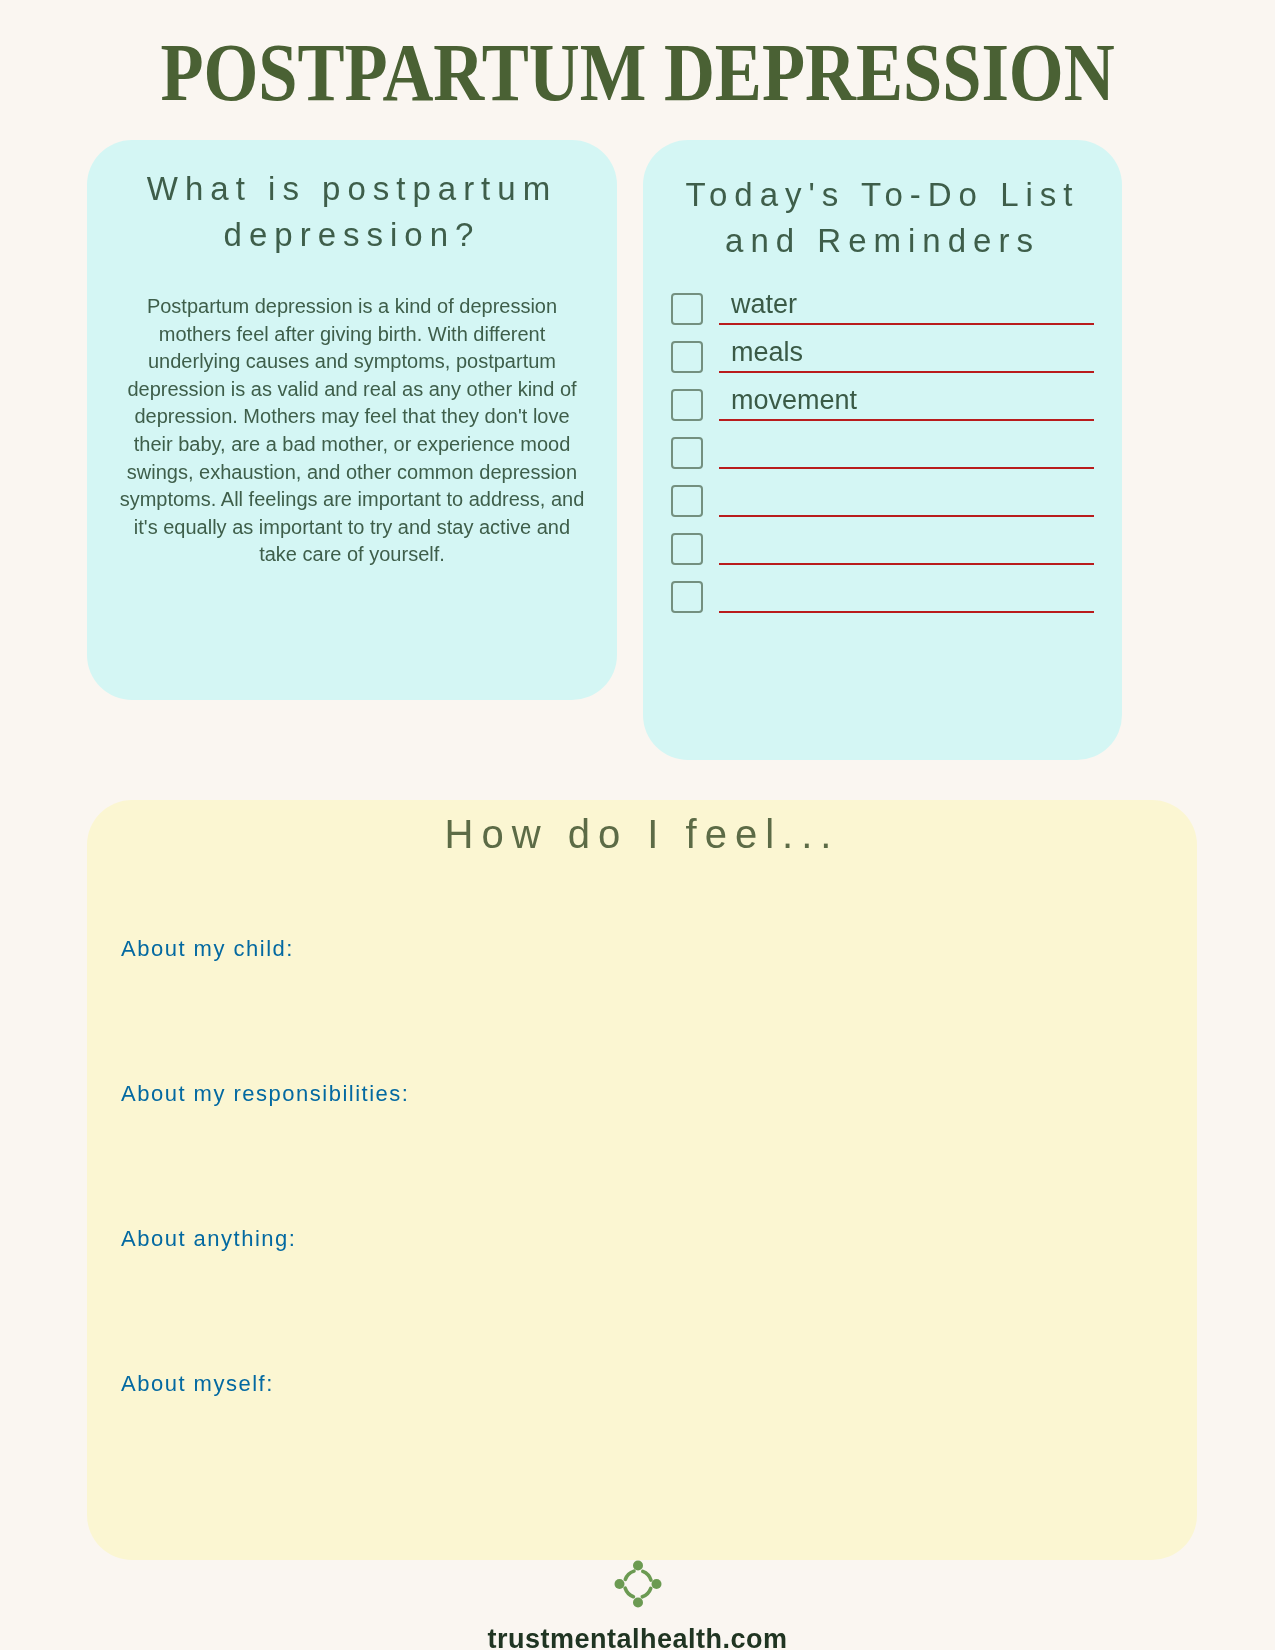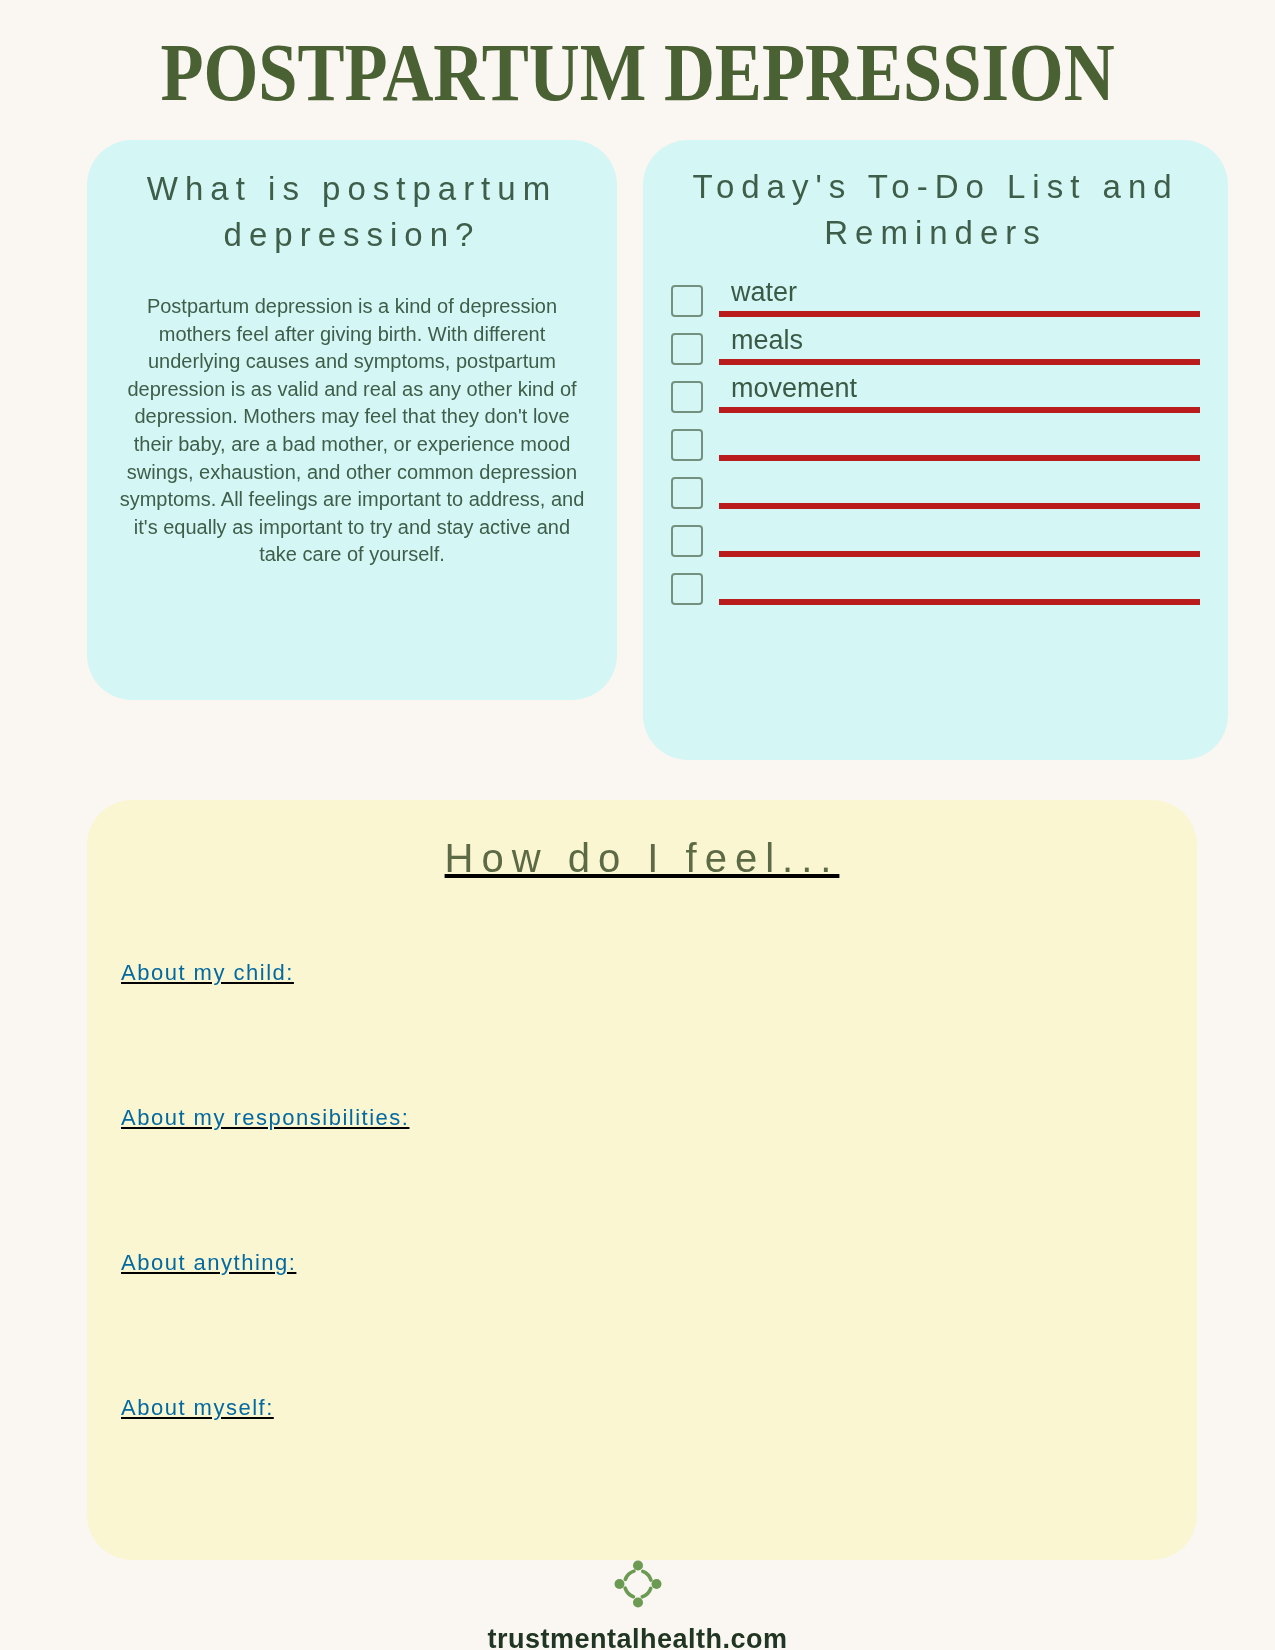--- a/index.html
+++ b/index.html
@@ -22,22 +22,22 @@
     letter-spacing:0px;
     color:#4a6134;
     transform:scaleX(0.86);
     transform-origin:50% 50%;
     white-space:nowrap;
   }
 
   
   .card{position:absolute;border-radius:45px;box-sizing:border-box;}
   .card-info{left:87px;top:140px;width:530px;height:560px;background:#d4f6f4;padding:26px 28px 0 28px;}
-  .card-todo{left:643px;top:140px;width:585px;height:620px;background:#d4f6f4;padding:24px 28px 0 28px;}
-  .card-feel{left:87px;top:800px;width:1110px;height:760px;background:#fbf6d2;padding:32px 34px 0 34px;text-decoration:underline;}
+  .card-todo{left:643px;top:140px;width:479px;height:620px;background:#d4f6f4;padding:32px 28px 0 28px;}
+  .card-feel{left:87px;top:800px;width:1110px;height:760px;background:#fbf6d2;padding:8px 34px 0 34px;}
 
   .card h2{
     margin:0;
     font-weight:400;
     text-align:center;
     color:#3e5e4a;
   }
   .card-info h2,.card-todo h2{
     font-size:33px;
     line-height:1.38;
@@ -69,21 +69,21 @@
     width:32px;height:32px;
     box-sizing:border-box;
     border:2px solid #74907f;
     border-radius:4px;
     margin-right:16px;
     background:transparent;
     flex:0 0 auto;
   }
   .todo-line{
     flex:1 1 auto;
-    border-bottom:6px solid #b91c1c;
+    border-bottom:2px solid #b91c1c;
     display:flex;
     align-items:flex-end;
     height:44px;
   }
   .todo-label{
     font-size:27px;
     color:#3a5a46;
     padding:0 0 3px 12px;
     line-height:1.1;
   }

